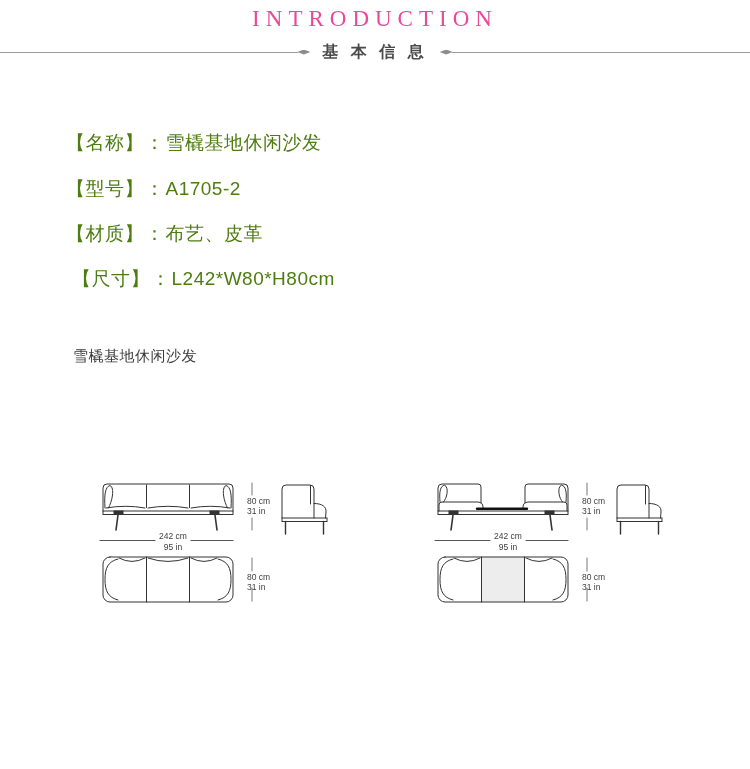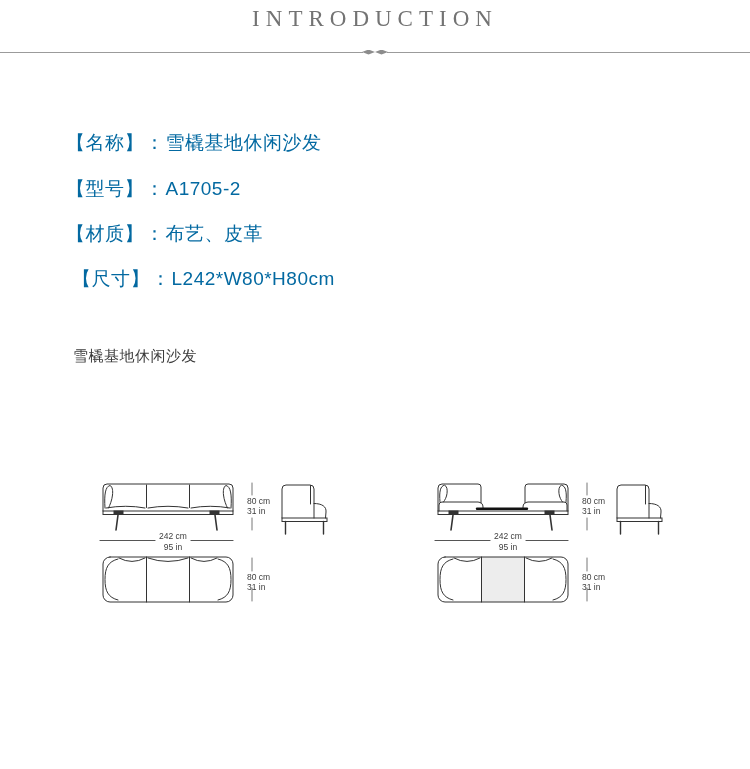--- a/index.html
+++ b/index.html
@@ -4,21 +4,21 @@
 <style>
   * { margin:0; padding:0; box-sizing:border-box; }
   html,body { width:750px; height:769px; background:#ffffff; overflow:hidden; }
   body { position:relative; font-family:"Liberation Sans", sans-serif; color:#1a1a1a; }
 
   
   .title {
     position:absolute; top:6px; left:0; width:750px;
     text-align:center;
     font-family:"Liberation Serif", "DejaVu Serif", serif;
-    font-size:23px; letter-spacing:6px; color:#737373;
+    font-size:23px; letter-spacing:6px; color:#ec4899;
     font-weight:400;
   }
   .subtitle-row {
     position:absolute; top:41px; left:0; width:750px; height:22px;
     display:flex; align-items:center;
   }
   .line-wrap { flex:1; display:flex; align-items:center; }
   .hline { flex:1; height:1px; background:#9b9b9b; }
   .diamond {
     width:13px; height:5px; background:#8c8c8c;
@@ -26,21 +26,21 @@
   }
   .diamond.left-orn { margin-left:-1px; }
   .diamond.right-orn { margin-right:-1px; }
   .subtitle {
     padding:0 12px;
     font-size:16px; letter-spacing:4px; color:#4a4a4a; font-weight:700;
   }
 
   
   .info-row {
-    position:absolute; left:66px; font-size:19px; color:#0369a1;
+    position:absolute; left:66px; font-size:19px; color:#4d7c0f;
     letter-spacing:0.5px; white-space:nowrap;
   }
   .info-row .sep { margin:0 1px; }
   #row1 { top:130px; }
   #row2 { top:176px; }
   #row3 { top:221px; }
   #row4 { top:266px;margin-left:6px; }
 
   .caption {
     position:absolute; left:73px; top:347px;
@@ -59,20 +59,21 @@
 </head>
 <body>
 
 <div class="title">INTRODUCTION</div>
 
 <div class="subtitle-row">
   <div class="line-wrap">
     <div class="hline"></div>
     <span class="diamond left-orn"></span>
   </div>
+  <div class="subtitle">基 本 信 息</div>
   <div class="line-wrap">
     <span class="diamond right-orn"></span>
     <div class="hline"></div>
   </div>
 </div>
 
 <div class="info-row" id="row1">
   <span>【名称】</span><span class="sep">：</span><span>雪橇基地休闲沙发</span>
 </div>
 <div class="info-row" id="row2">

